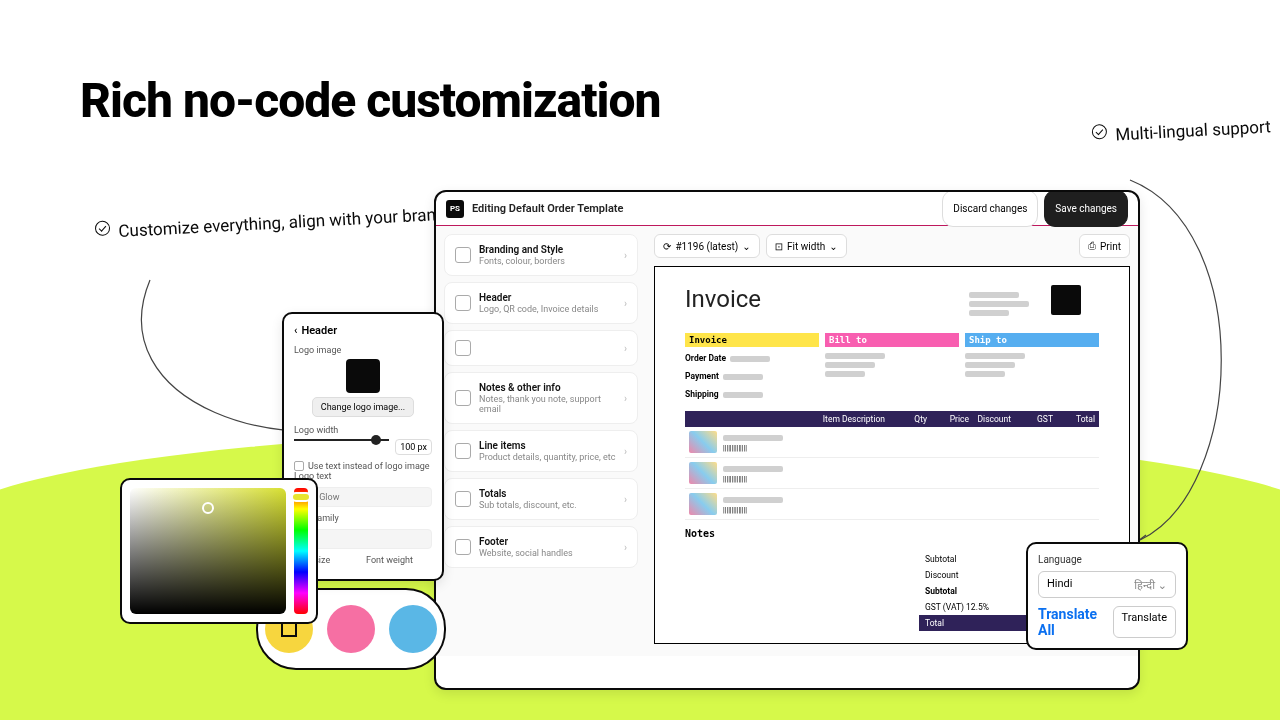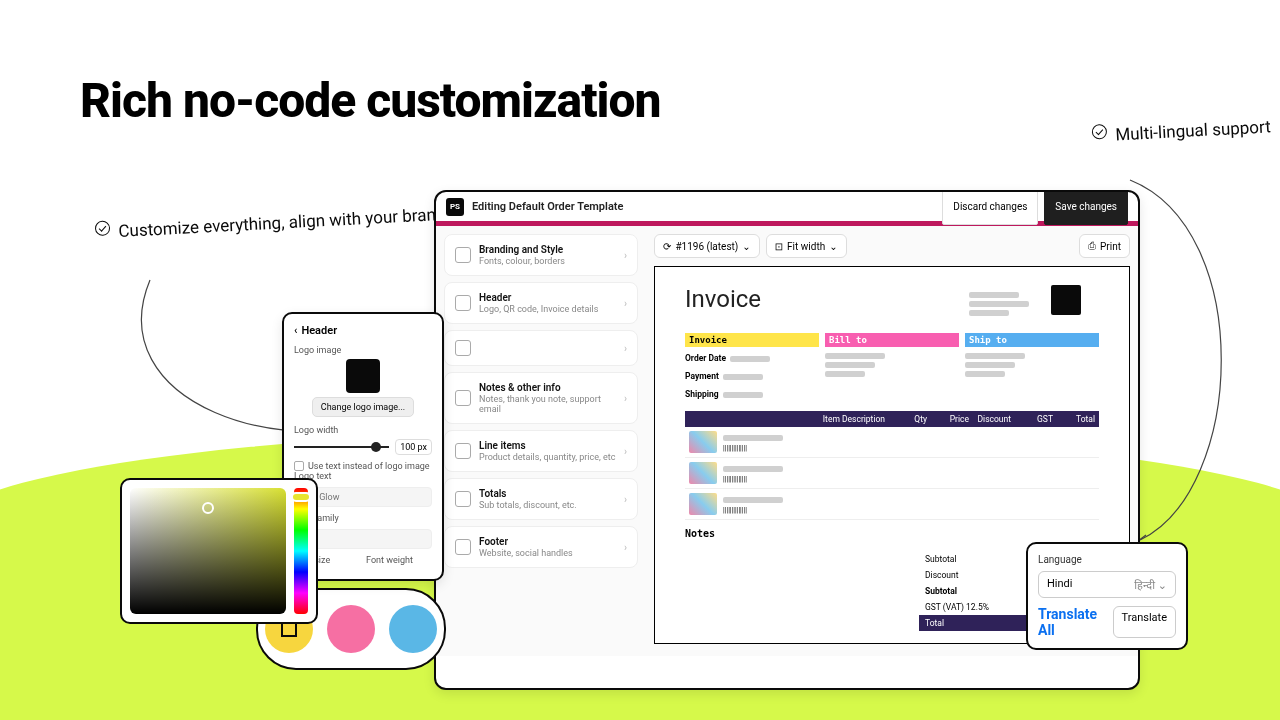--- a/index.html
+++ b/index.html
@@ -5,25 +5,25 @@
 *{box-sizing:border-box;margin:0;padding:0;font-family:-apple-system,BlinkMacSystemFont,"Segoe UI",Roboto,sans-serif}
 body{width:1280px;height:720px;overflow:hidden;position:relative;background:#fff}
 .lime{position:absolute;width:1400px;height:500px;background:#d6f94a;top:430px;left:-60px;border-radius:50% 50% 0 0/100px}
 .hero{position:absolute;top:72px;left:80px;font-size:48px;font-weight:800;letter-spacing:-1px;color:#000}
 .hand{font-family:"Comic Sans MS","Segoe Script",cursive;font-size:17px;line-height:1.3;color:#0a0a0a;position:absolute}
 .hand.left{top:212px;left:95px;transform:rotate(-3deg)}
 .hand.right{top:120px;left:1092px;transform:rotate(-3deg)}
 .check{display:inline-block;width:15px;height:15px;border:1.5px solid #0a0a0a;border-radius:50%;position:relative;vertical-align:top;margin-right:4px}
 .check::after{content:"";position:absolute;left:3px;top:4px;width:6px;height:3px;border-left:1.5px solid #0a0a0a;border-bottom:1.5px solid #0a0a0a;transform:rotate(-45deg)}
 .app{position:absolute;top:190px;left:434px;width:706px;height:500px;background:#fff;border:2px solid #0a0a0a;border-radius:12px;overflow:hidden;box-shadow:0 4px 12px rgba(0,0,0,.1)}
-.bar{height:34px;display:flex;align-items:center;padding:0 10px;border-bottom:5px solid #be185d}
+.bar{height:34px;display:flex;align-items:center;padding:0 10px;border-bottom:1px solid #be185d}
 .bar .logo{width:18px;height:18px;background:#0a0a0a;border-radius:3px;color:#fff;font-size:8px;font-weight:700;display:flex;align-items:center;justify-content:center;margin-right:8px}
 .bar .title{font-size:11px;font-weight:600;color:#222}
 .bar .sp{flex:1}
-.btn{font-size:10px;padding:12px 10px;border:1px solid #ddd;border-radius:2px;background:#fff;cursor:pointer}
+.btn{font-size:10px;padding:12px 10px;border:1px solid #ddd;border-radius:11px;background:#fff;cursor:pointer}
 .btn.dark{background:#1f1f1f;color:#fff;border-color:#1f1f1f}
 .sub{height:32px;display:flex;align-items:center;padding:0 10px;background:#fafafa;border-bottom:1px solid #eee}
 .sub .link{color:#0b70f0;font-size:11px;font-weight:500}
 .seg{margin:0 auto;display:flex;background:#eee;border-radius:6px;padding:2px}
 .seg div{font-size:10px;padding:5px 10px;border-radius:5px;color:#555;cursor:pointer}
 .seg div.on{background:#fff;color:#111;font-weight:500}
 .body{display:flex;height:calc(100% - 66px);background:#fafafa}
 .side{width:210px;padding:8px}
 .sec{background:#fff;border:1px solid #eee;border-radius:8px;padding:9px 10px;margin-bottom:6px;display:flex;align-items:center;gap:8px;cursor:pointer}
 .sec .ic{width:16px;height:16px;border:1px solid #aaa;border-radius:3px;flex-shrink:0}
@@ -51,21 +51,21 @@
 .tot{position:absolute;bottom:12px;right:30px;width:180px;font-size:8.5px;font-family:monospace}
 .tot div{padding:3px 6px;display:flex;justify-content:space-between}
 .tot .b{font-weight:700}
 .tot .d{background:#2f2259;color:#fff}
 
 .pop{position:absolute;top:312px;left:282px;width:162px;background:#fff;border:2px solid #0a0a0a;border-radius:10px;padding:10px;box-shadow:0 4px 12px rgba(0,0,0,.1);z-index:5}
 .pop .bk{font-size:11px;font-weight:600;display:flex;align-items:center;gap:4px;margin-bottom:8px}
 .pop .lbl{font-size:9px;color:#555;margin-bottom:4px}
 .pop .logo{width:34px;height:34px;background:#0a0a0a;border-radius:4px;margin:4px auto}
 .pop .chg{font-size:9px;padding:4px 8px;border:1px solid #ddd;border-radius:5px;display:block;margin:4px auto 8px;cursor:pointer}
-.sld{display:flex;align-items:center;gap:6px;margin-bottom:6px}
+.sld{display:flex;gap:6px;margin-bottom:6px}
 .sld .track{flex:1;height:2px;background:#222;position:relative}
 .sld .knob{position:absolute;right:8px;top:-4px;width:10px;height:10px;background:#222;border-radius:50%}
 .sld .val{font-size:9px;border:1px solid #ddd;border-radius:4px;padding:2px 4px}
 .cb{font-size:9px;color:#555;display:flex;align-items:center;gap:4px;margin-bottom:0}
 .inp{width:100%;font-size:9px;padding:4px;border:1px solid #eee;border-radius:4px;background:#f5f5f5;margin-bottom:6px}
 
 .cpick{position:absolute;top:478px;left:120px;width:198px;height:146px;background:#fff;border:2px solid #0a0a0a;border-radius:10px;padding:8px;display:flex;gap:8px;z-index:6}
 .grad{flex:1;border-radius:6px;background:linear-gradient(to bottom,transparent,#000),linear-gradient(to right,#fff,#d8e032);position:relative}
 .grad .cur{position:absolute;top:14px;left:72px;width:12px;height:12px;border:2px solid #fff;border-radius:50%}
 .hue{width:14px;border-radius:4px;background:linear-gradient(to bottom,#f00,#ff0,#0f0,#0ff,#00f,#f0f,#f00);position:relative}

